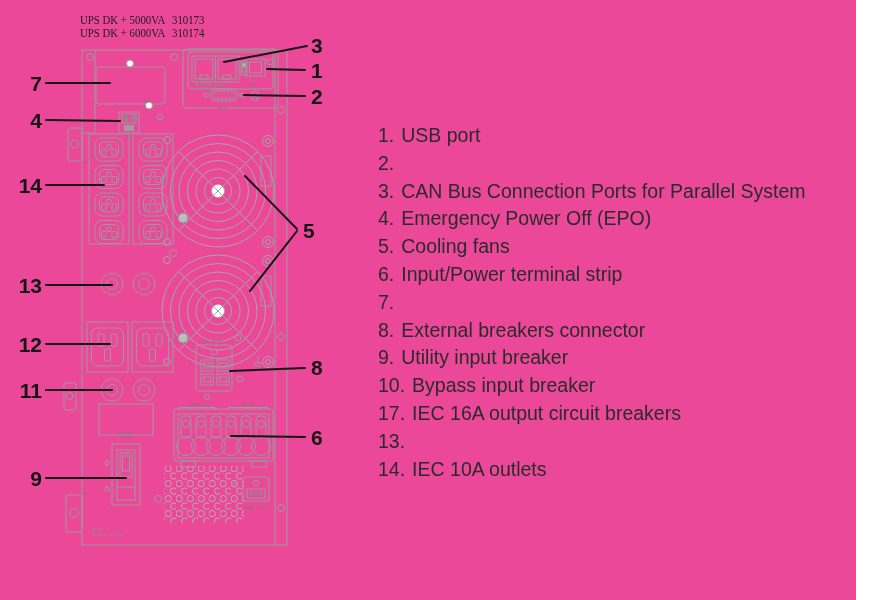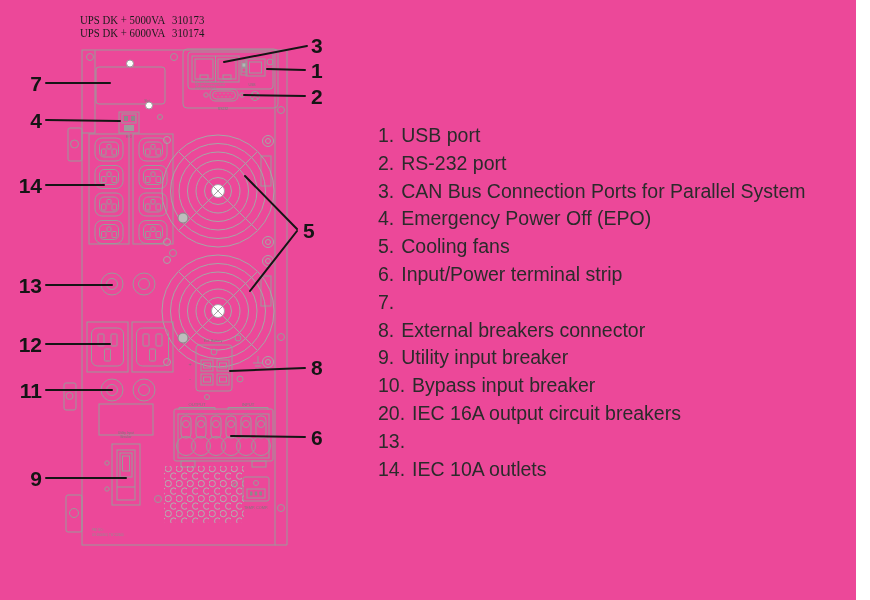--- a/index.html
+++ b/index.html
@@ -326,21 +326,20 @@
     </g>
   </svg>
 
   <ol class="legend">
     <li>
         <span class="lnum">1.</span>
         <span class="llabel">USB port</span>
       </li>
     <li>
         <span class="lnum">2.</span>
-        <span class="llabel">RS-232 port</span>
       </li>
     <li>
         <span class="lnum">3.</span>
         <span class="llabel">CAN Bus Connection Ports for Parallel System</span>
       </li>
     <li>
         <span class="lnum">4.</span>
         <span class="llabel">Emergency Power Off (EPO)</span>
       </li>
     <li>
@@ -360,21 +359,21 @@
       </li>
     <li>
         <span class="lnum">9.</span>
         <span class="llabel">Utility input breaker</span>
       </li>
     <li>
         <span class="lnum">10.</span>
         <span class="llabel">Bypass input breaker</span>
       </li>
     <li>
-        <span class="lnum">20.</span>
+        <span class="lnum">17.</span>
         <span class="llabel">IEC 16A output circuit breakers</span>
       </li>
     <li>
         <span class="lnum">13.</span>
       </li>
     <li>
         <span class="lnum">14.</span>
         <span class="llabel">IEC 10A outlets</span>
       </li>
   </ol>

